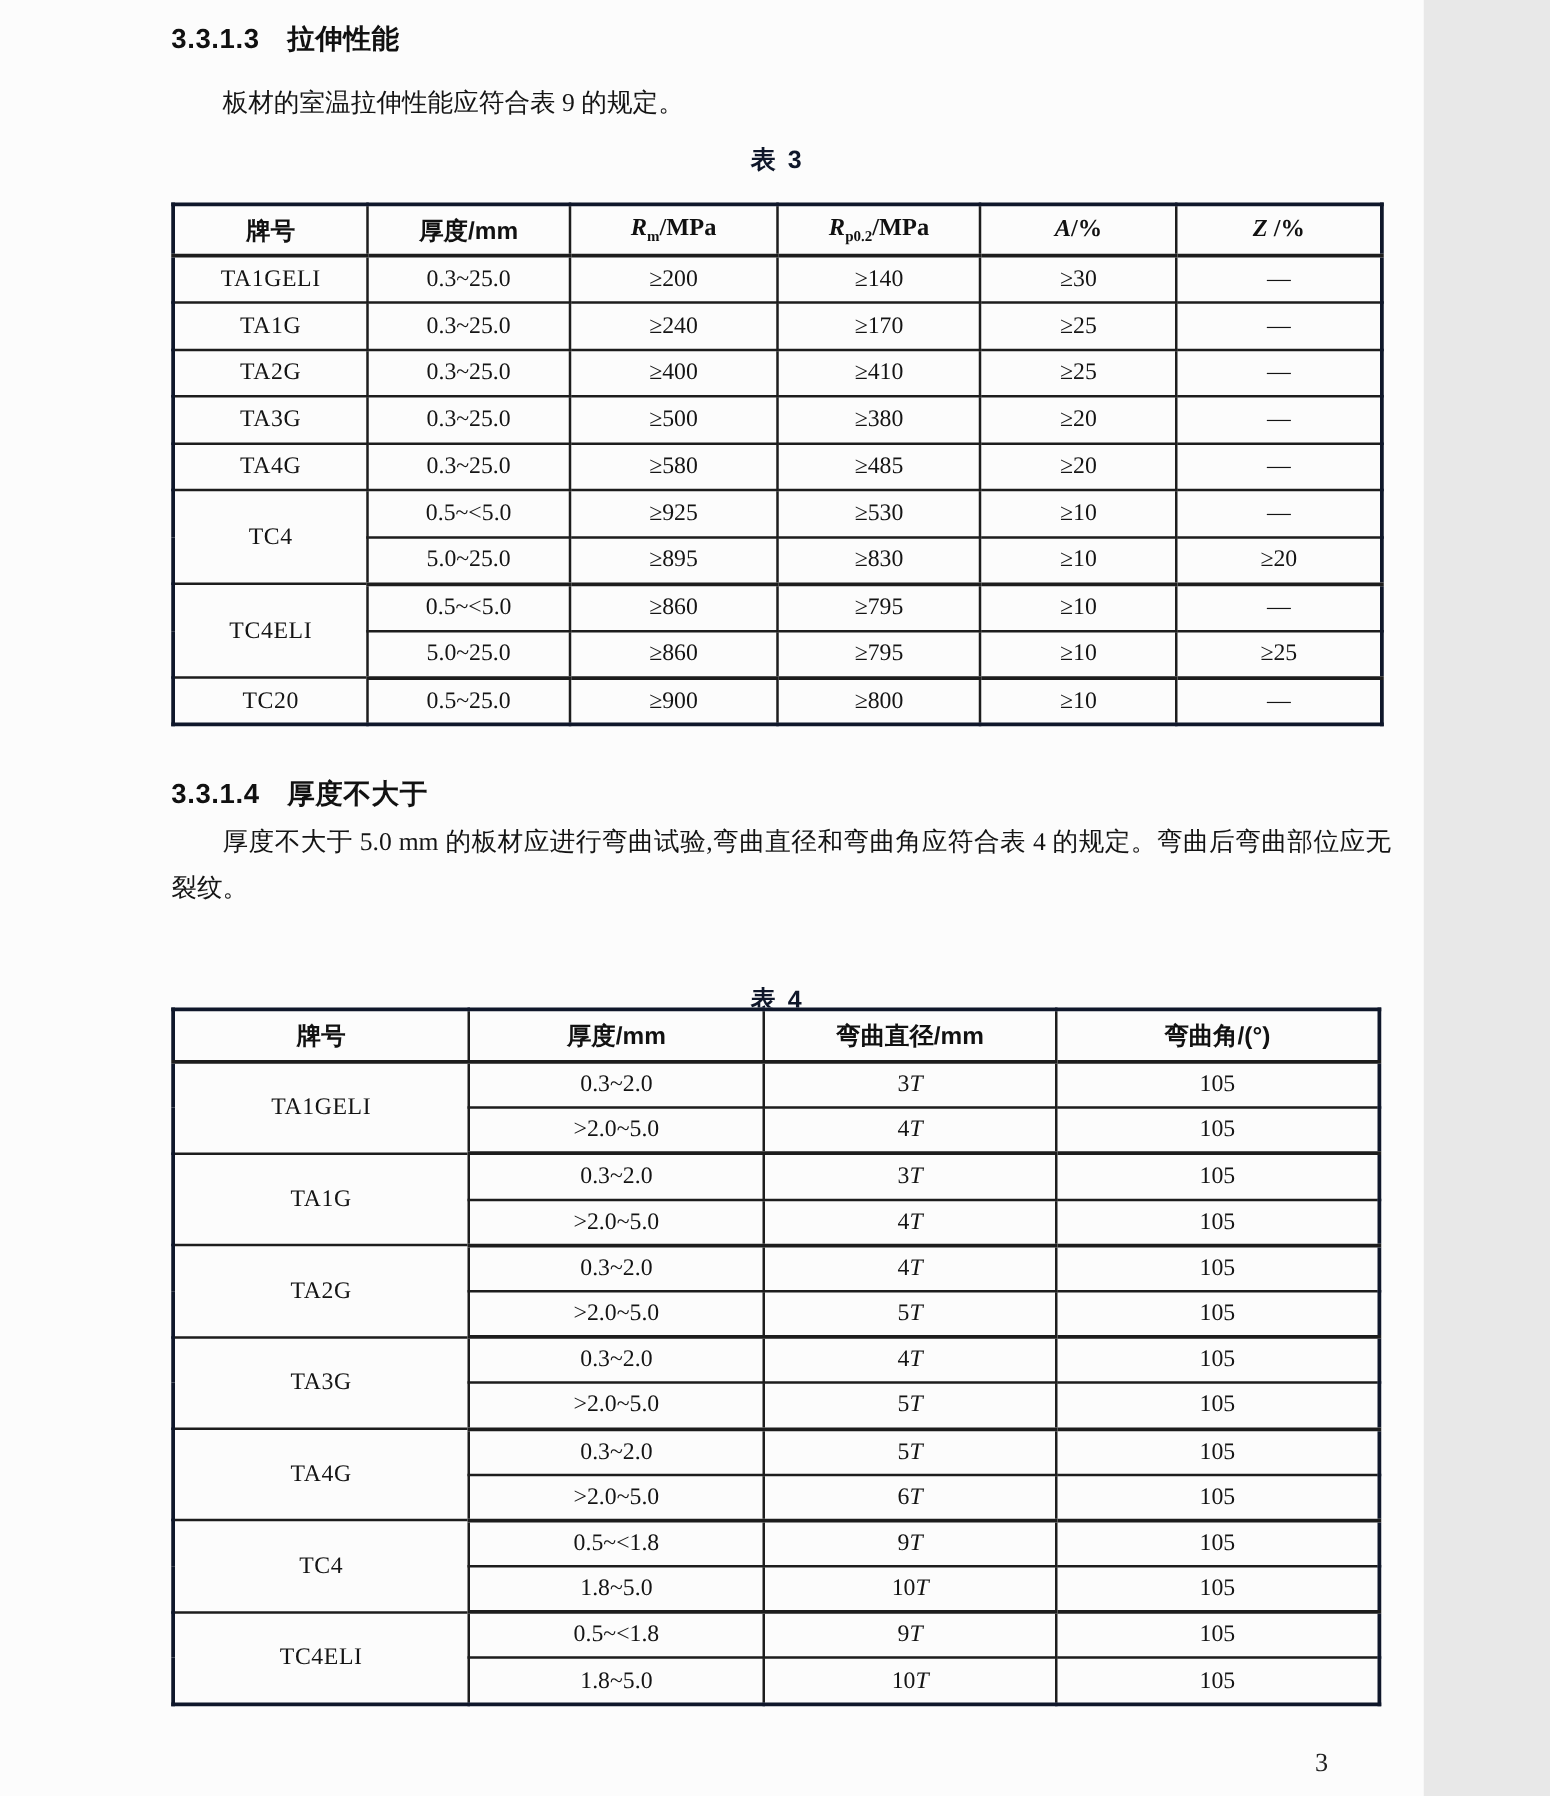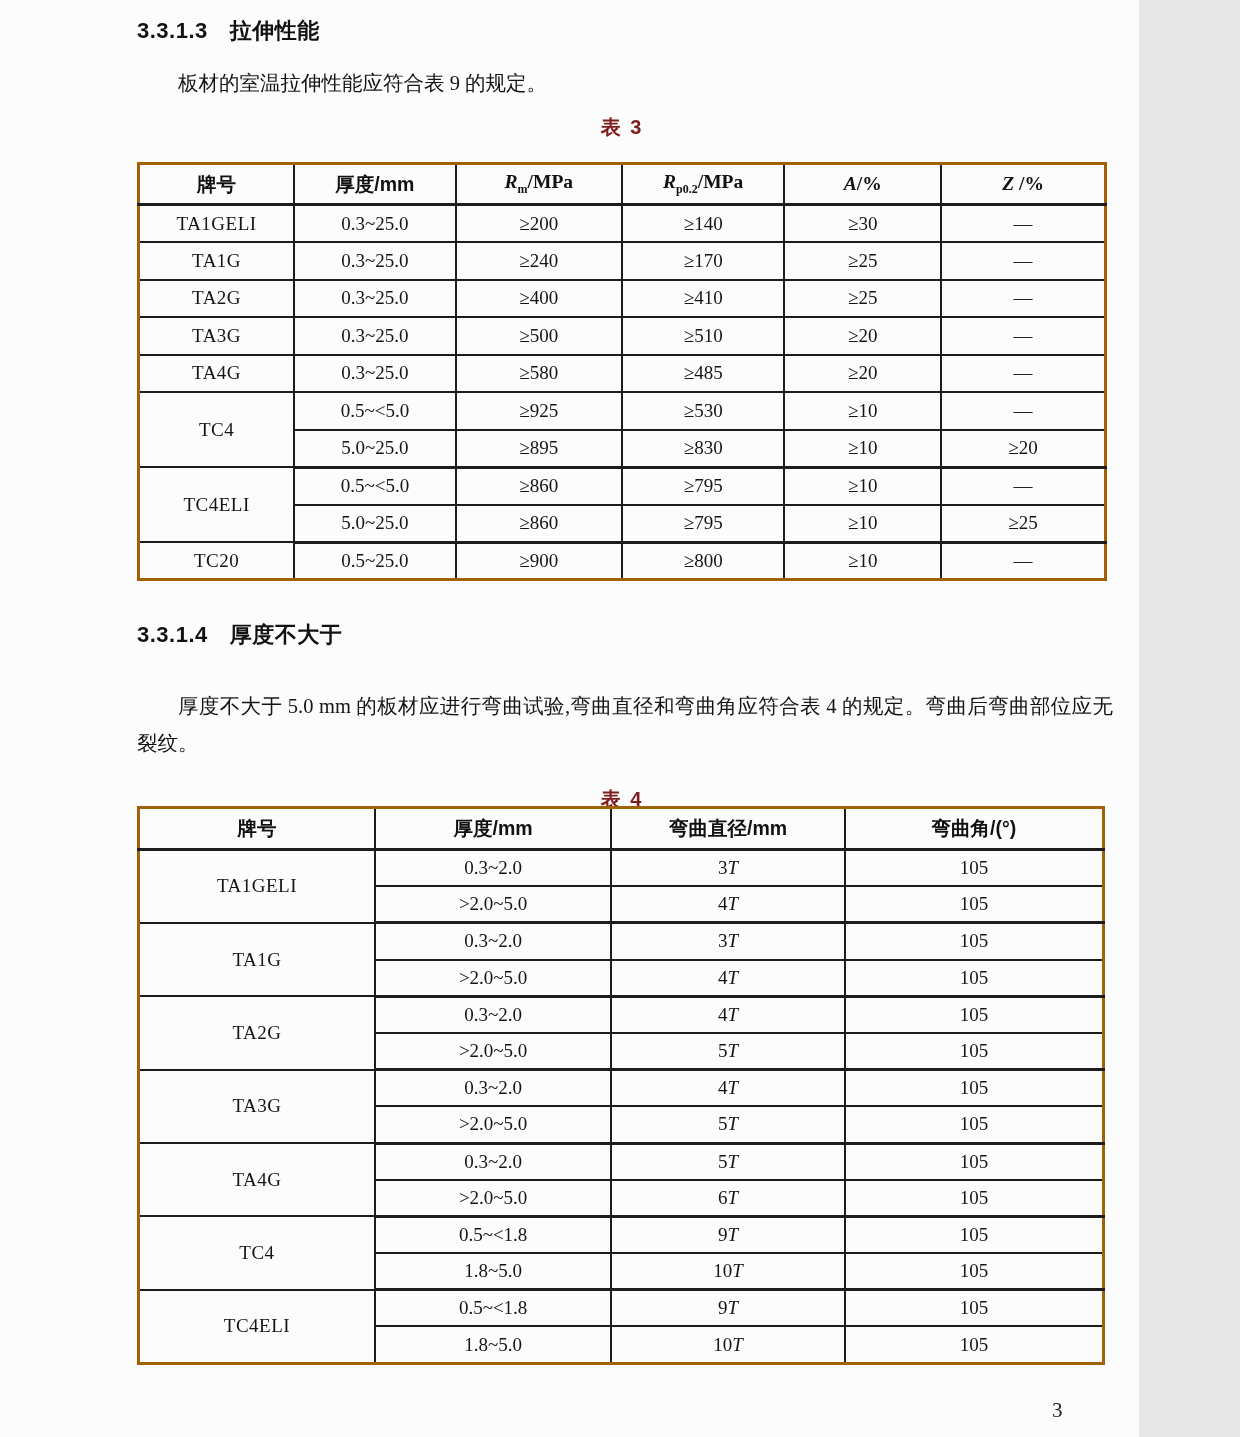--- a/index.html
+++ b/index.html
@@ -21,36 +21,36 @@
   .heading .num{margin-right:22px;}
   .para{
     position:absolute;left:137px;width:976px;
     font-size:20.5px;line-height:37px;color:#141414;
     text-indent:2em;text-align:justify;
     font-family:"Liberation Serif",serif;
   }
   .tbl-caption{
     position:absolute;left:137px;width:970px;
     text-align:center;font-weight:bold;font-size:20px;
-    font-family:"Liberation Sans",sans-serif;color:#7f1d1d;
+    font-family:"Liberation Sans",sans-serif;color:#0f172a;
     letter-spacing:2px;
   }
   table.grid{
     position:absolute;left:137px;
     border-collapse:collapse;table-layout:fixed;
     background:#fcfcfc;
   }
   table.grid td,table.grid th{
     border:2px solid #1d1d1d;
     text-align:center;vertical-align:middle;
     font-size:19px;font-weight:normal;
     padding:0 4px;color:#141414;
     font-family:"Liberation Serif",serif;
   }
-  table.grid{border:3px solid #a16207;padding-left:44px;}
+  table.grid{border:3px solid #0f172a;padding-left:44px;}
   table.grid thead th{
     border-bottom-width:3px;
     font-family:"Liberation Sans",sans-serif;
     font-weight:bold;font-size:19.5px;color:#111;
   }
   table.grid thead th.latin{font-family:"Liberation Serif",serif;font-weight:bold;}
   tr.grp td{border-bottom-width:3px;}
   .it{font-style:italic;}
   sub.ss{font-size:12px;}
   #table3{top:162px;width:970px;}
@@ -122,21 +122,21 @@
         <td>0.3~25.0</td>
         <td>≥400</td>
         <td>≥410</td>
         <td>≥25</td>
         <td>—</td>
       </tr>
       <tr>
         <td class="grade">TA3G</td>
         <td>0.3~25.0</td>
         <td>≥500</td>
-        <td>≥510</td>
+        <td>≥380</td>
         <td>≥20</td>
         <td>—</td>
       </tr>
       <tr>
         <td class="grade">TA4G</td>
         <td>0.3~25.0</td>
         <td>≥580</td>
         <td>≥485</td>
         <td>≥20</td>
         <td>—</td>
@@ -178,21 +178,21 @@
         <td>≥800</td>
         <td>≥10</td>
         <td>—</td>
       </tr>
     </tbody>
   </table>
 
   <div class="heading" style="top:620px;">
     <span class="num">3.3.1.4</span><span>厚度不大于</span>
   </div>
-  <p class="para" style="top:648px;margin-top:40px;">厚度不大于 5.0 mm 的板材应进行弯曲试验,弯曲直径和弯曲角应符合表 4 的规定。弯曲后弯曲部位应无裂纹。</p>
+  <p class="para" style="top:616px;margin-top:40px;">厚度不大于 5.0 mm 的板材应进行弯曲试验,弯曲直径和弯曲角应符合表 4 的规定。弯曲后弯曲部位应无裂纹。</p>
   <div class="tbl-caption" style="top:755px;margin-top:31px;">表 4</div>
 
   <table class="grid" id="table4">
     <colgroup>
         <col class="c0">
         <col class="c1">
         <col class="c2">
         <col class="c3">
       </colgroup>
     <thead>

